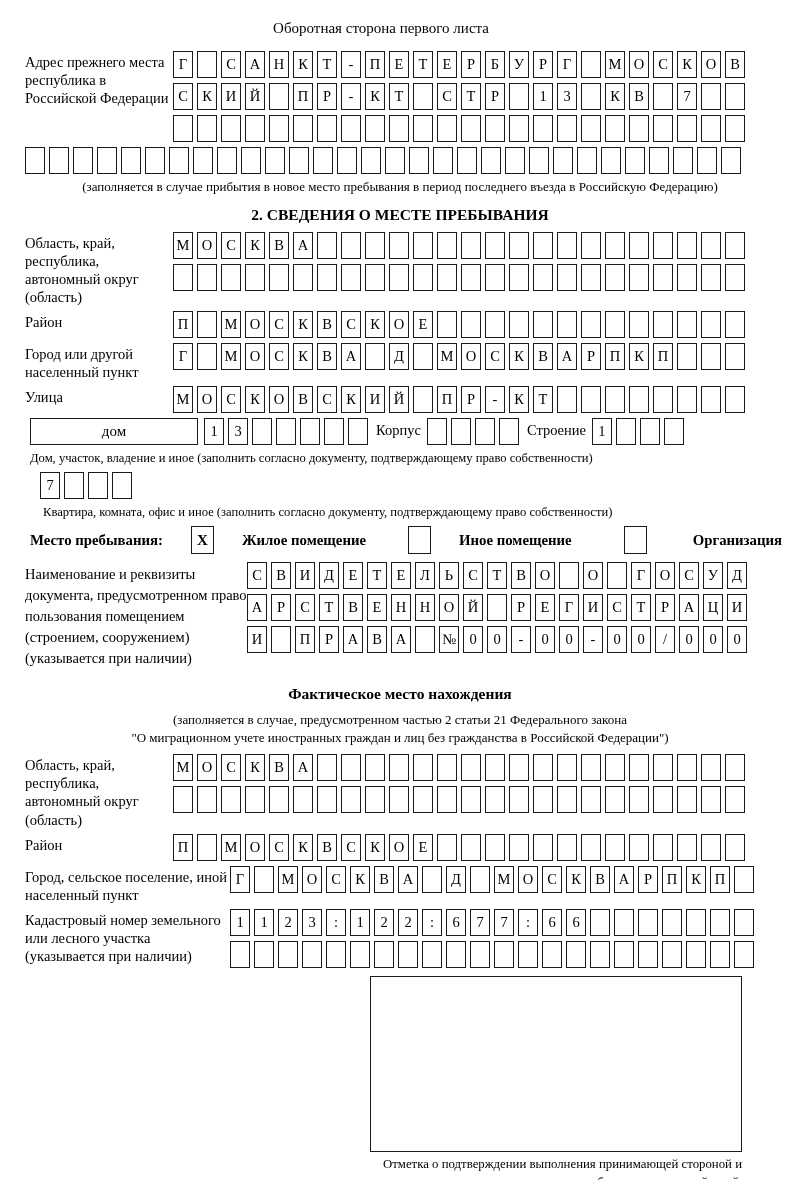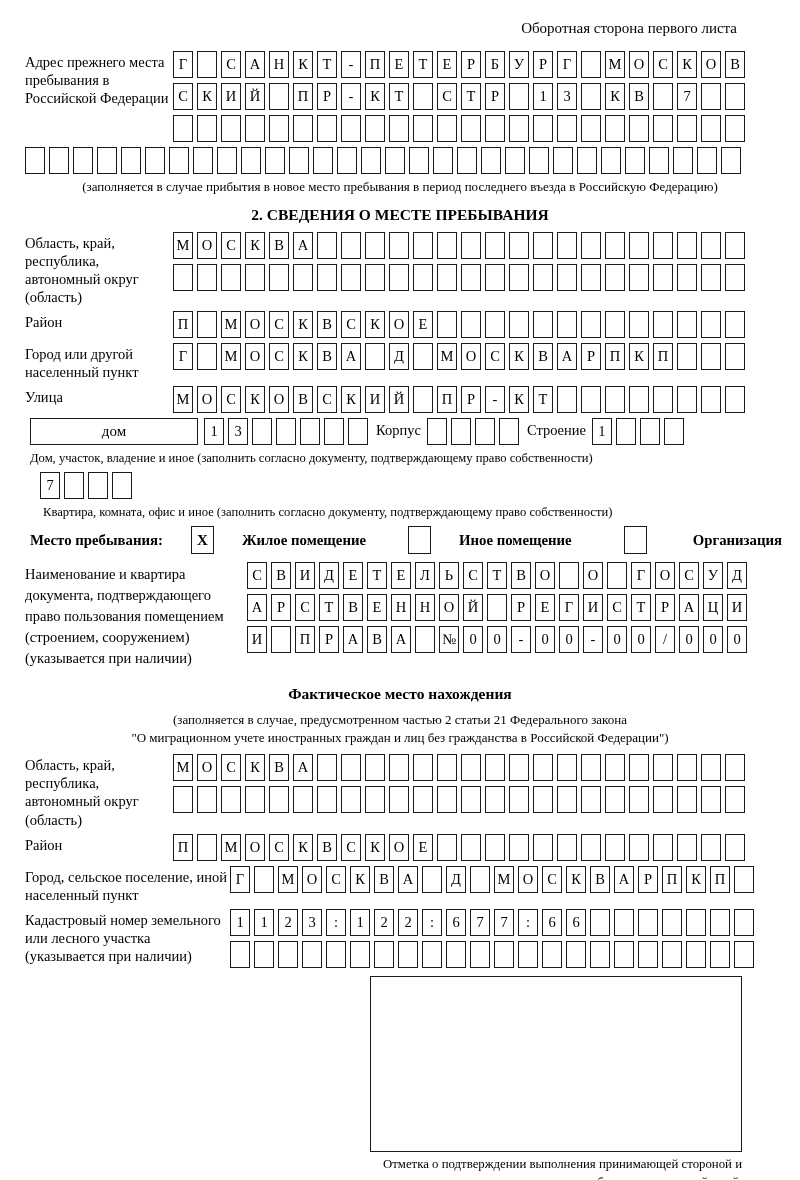--- a/index.html
+++ b/index.html
@@ -1,19 +1,19 @@
 <!DOCTYPE html>
 <html><head>
 <meta charset="utf-8">
 <style>
   html,body{margin:0;padding:0;background:#fff;}
   body{width:800px;height:1180px;overflow:hidden;color:#000;
        font-family:"Liberation Serif","DejaVu Serif",serif;}
   .page{padding:12px 25px 0 25px;box-sizing:border-box;}
-  .hdr-note{text-align:right;font-size:15px;margin:8px 38px 14px 0;}
+  .hdr-note{text-align:center;font-size:15px;margin:8px 38px 14px 0;}
   .frow{display:flex;align-items:flex-start;margin-bottom:5px;}
   .flabel{width:148px;flex-shrink:0;font-size:14.5px;line-height:1.25;padding-top:2px;}
   .flabel-wide{width:222px;flex-shrink:0;font-size:14.5px;line-height:1.45;padding-top:2px;}
   .flabel-med{width:205px;flex-shrink:0;font-size:14.5px;line-height:1.25;padding-top:2px;}
   .grid-stack{display:flex;flex-direction:column;gap:5px;}
   .cells{display:flex;gap:4px;}
   .cell{width:20px;height:27px;flex-shrink:0;border:1.5px solid #1b1b1b;box-sizing:border-box;
         display:flex;align-items:center;justify-content:center;font-size:14.5px;}
   .caption{font-size:12.6px;line-height:1.3;}
   .caption-c{font-size:13px;text-align:center;line-height:1.35;}
@@ -29,21 +29,21 @@
   .confirm-note{margin-left:335px;width:405px;text-align:center;font-size:12.8px;line-height:1.4;margin-top:4px;}
 </style>
 </head>
 <body>
 
 <div class="page">
 
   <div class="hdr-note">Оборотная сторона первого листа</div>
 
   <div class="frow">
-    <div class="flabel">Адрес прежнего места пребывания в Российской Федерации</div>
+    <div class="flabel">Адрес прежнего места республика в Российской Федерации</div>
     <div class="grid-stack">
       <div class="cells">
           <span class="cell">Г</span>
           <span class="cell"></span>
           <span class="cell">С</span>
           <span class="cell">А</span>
           <span class="cell">Н</span>
           <span class="cell">К</span>
           <span class="cell">Т</span>
           <span class="cell">-</span>
@@ -350,21 +350,21 @@
         <span></span>
       </span>
     <span class="stay-lbl">Иное помещение</span>
     <span class="checkbox" style="margin-left:24px;">
         <span></span>
       </span>
     <span class="stay-lbl" style="margin-left:18px;">Организация</span>
   </div>
 
   <div class="frow">
-    <div class="flabel-wide">Наименование и квартира документа, подтверждающего право пользования помещением (строением, сооружением) (указывается при наличии)</div>
+    <div class="flabel-wide">Наименование и реквизиты документа, предусмотренном право пользования помещением (строением, сооружением) (указывается при наличии)</div>
     <div class="grid-stack">
       <div class="cells">
           <span class="cell">С</span>
           <span class="cell">В</span>
           <span class="cell">И</span>
           <span class="cell">Д</span>
           <span class="cell">Е</span>
           <span class="cell">Т</span>
           <span class="cell">Е</span>
           <span class="cell">Л</span>

